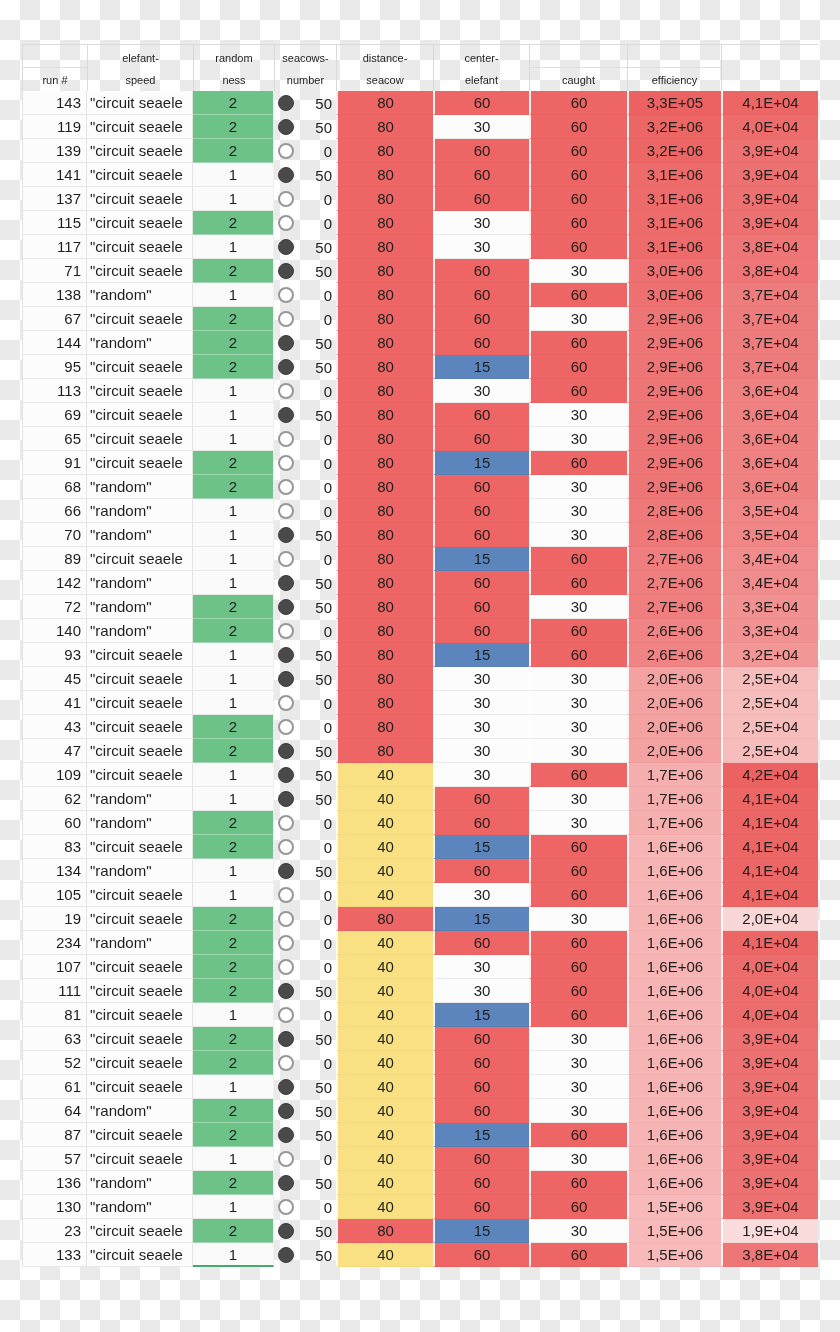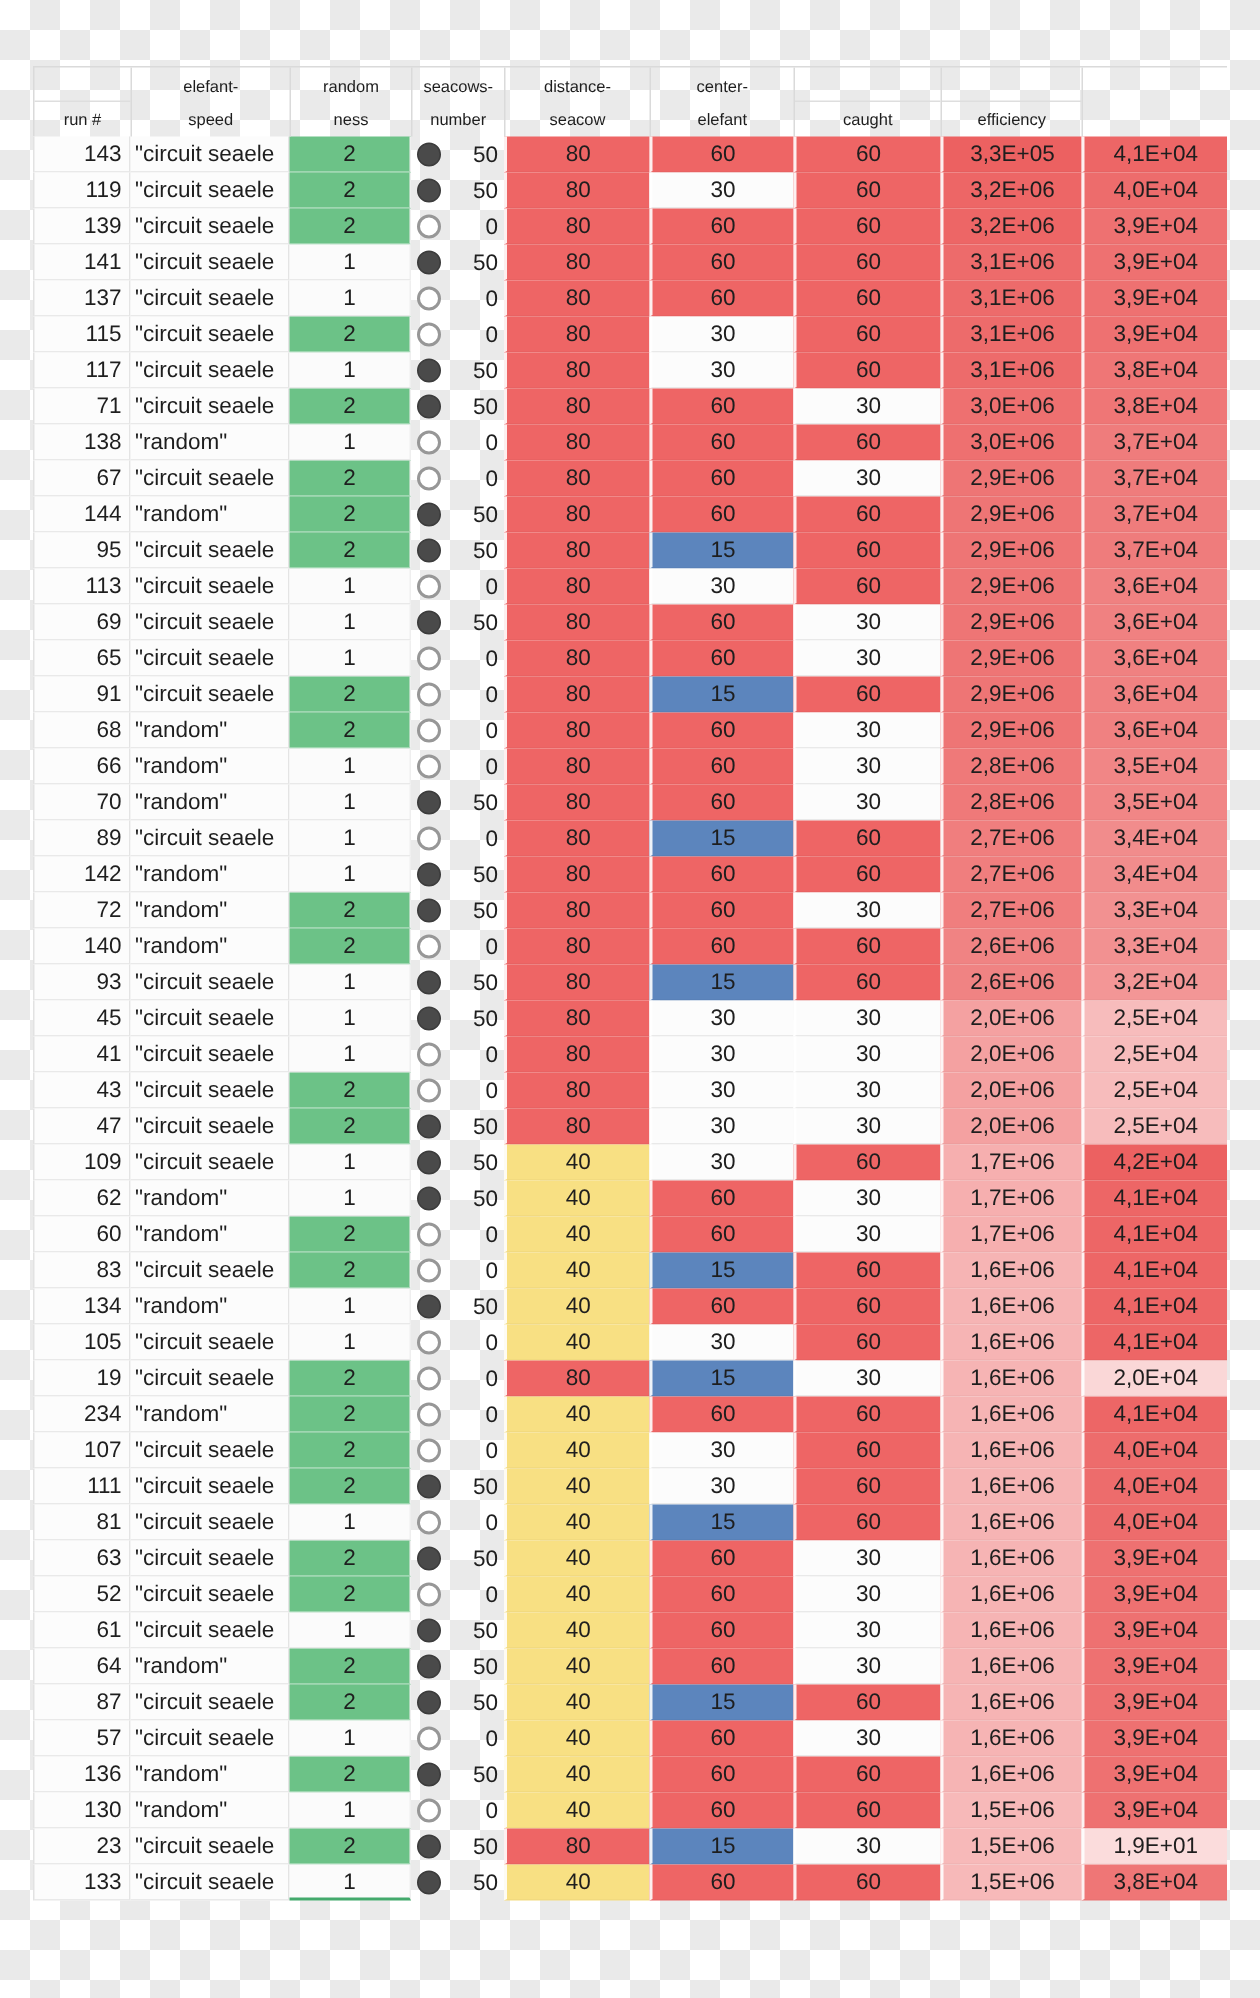--- a/index.html
+++ b/index.html
@@ -810,21 +810,21 @@
     <div class="td c-algo">"circuit seaele</div>
     <div class="td c-speed green">2</div>
     <div class="td c-rand">
       <span class="dot filled"></span>
       <span class="rv">50</span>
     </div>
     <div class="td c-seac red">80</div>
     <div class="td c-dist blue">15</div>
     <div class="td c-cent white">30</div>
     <div class="td c-caught" style="background: rgb(247, 185, 185);">1,5E+06</div>
-    <div class="td c-eff" style="background: rgb(251, 220, 220);">1,9E+01</div>
+    <div class="td c-eff" style="background: rgb(251, 220, 220);">1,9E+04</div>
   </div>
 
   <div class="tr grid-cols">
     <div class="td c-run">133</div>
     <div class="td c-algo">"circuit seaele</div>
     <div class="td c-speed nofill last-speed">1</div>
     <div class="td c-rand">
       <span class="dot filled"></span>
       <span class="rv">50</span>
     </div>

